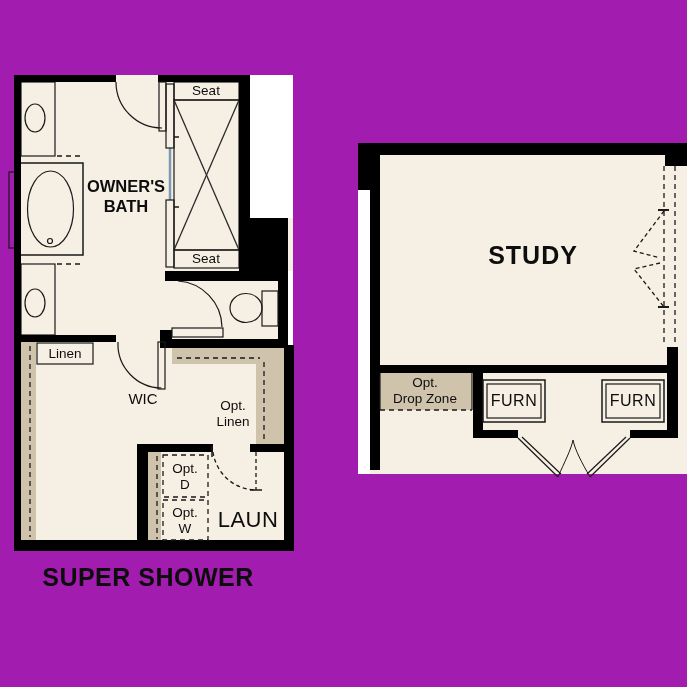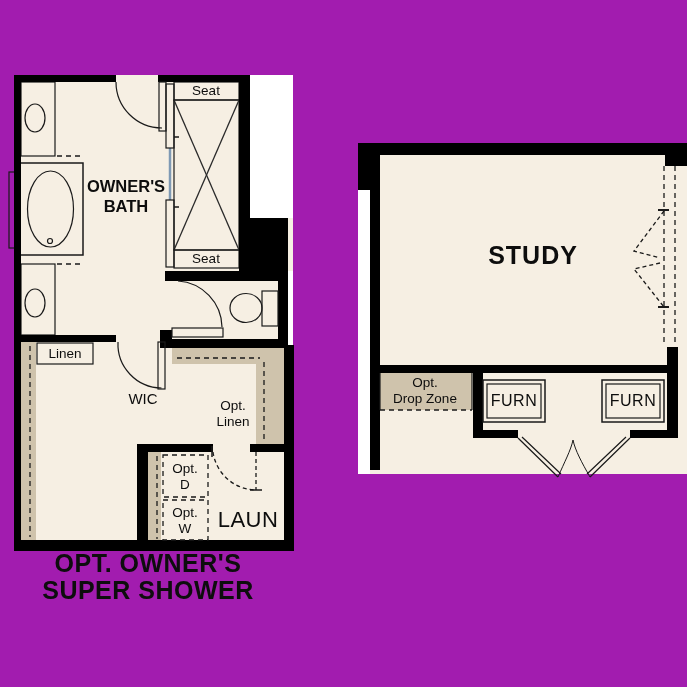--- a/index.html
+++ b/index.html
@@ -161,21 +161,20 @@
   </div>
 
   <div class="lbl sm" style="left:185px;top:521px;">
     <div>Opt.</div>
     <div>W</div>
   </div>
 
   <div class="lbl laun" style="left:248px;top:520px;">LAUN</div>
 
   <div class="lbl big" style="left:148px;top:577px;">
-    <div>OPT. OWNER'S</div>
     <div>SUPER SHOWER</div>
   </div>
 
   <div class="lbl study" style="left:509px;top:255px;margin-left:24px;">STUDY</div>
 
   <div class="lbl sm" style="left:425px;top:391px;">
     <div>Opt.</div>
     <div>Drop Zone</div>
   </div>
 

